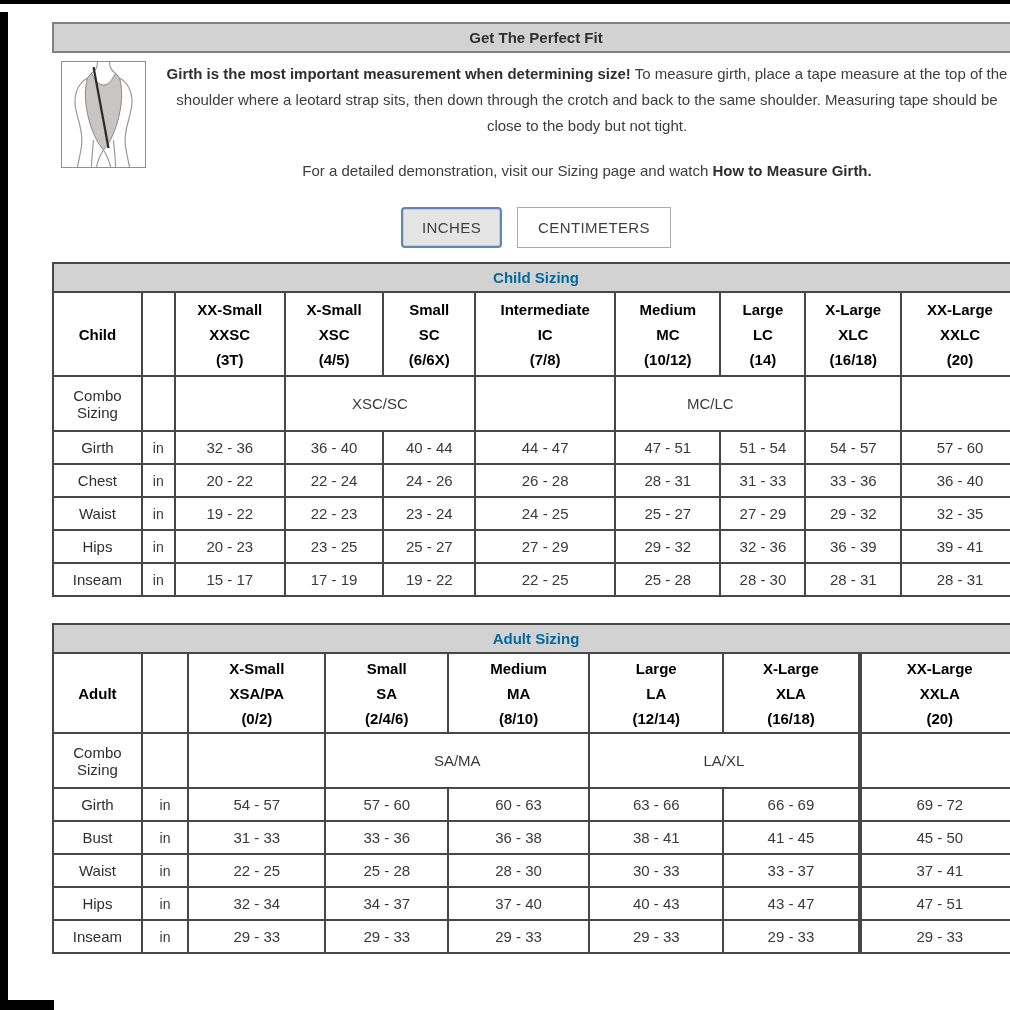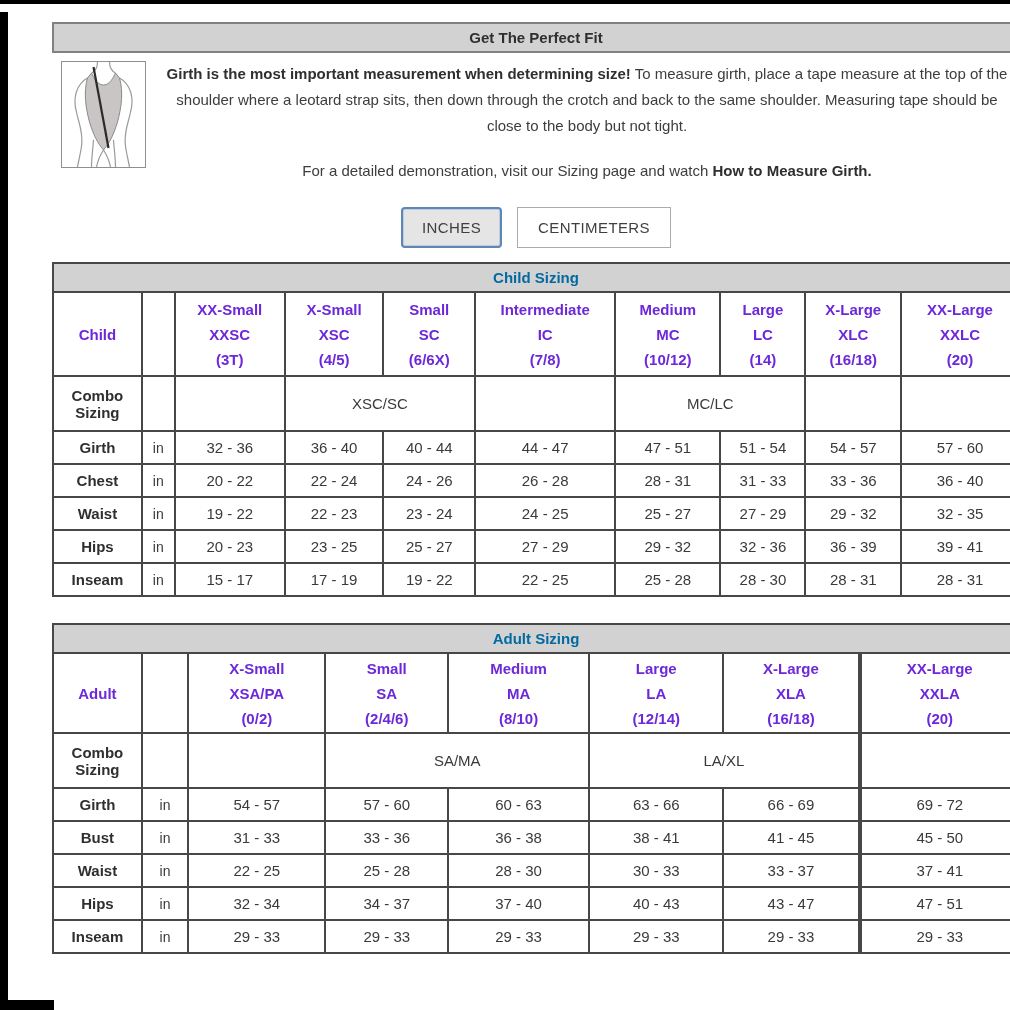--- a/index.html
+++ b/index.html
@@ -44,26 +44,26 @@
     box-shadow: inset 0 0 0 1px #bccde0; padding:11px 19px;
   }
 
   .guide-note { margin-top:23px; text-align:center; font-size:14px; color:#444; }
 
   table { width:100%; border-collapse:collapse; table-layout:fixed; }
   .child-tbl { margin-top:14px; }
   .adult-tbl { margin-top:26px; }
   td { border:2px solid #474747; text-align:center; vertical-align:middle; font-size:15px; color:#3a3a3a; padding:1px; }
   tr.t-title td { background:#d2d2d2; font-weight:bold; height:29px; color:#0369a1; }
-  tr.t-head td { height:84px; font-weight:bold; color:#6d28d9; }
+  tr.t-head td { height:84px; font-weight:bold; color:#000000; }
   tr.t-head .hdr-line { line-height:25px; }
   .adult-tbl tr.t-head td { height:80px; }
   tr.t-combo td { height:55px; }
   tr.t-data td { height:33px; }
-  td.lbl { font-weight:bold; color:#2f2f2f; }
+  td.lbl { font-weight:normal; color:#2f2f2f; }
   td.unit { font-weight:normal; font-size:14px; }
   .adult-tbl td.thick-left { border-left-width:4px; }
 </style>
 </head>
 <body>
 
 <div class="frame-top"></div>
 <div class="frame-left"></div>
 <div class="frame-bottom"></div>
 

